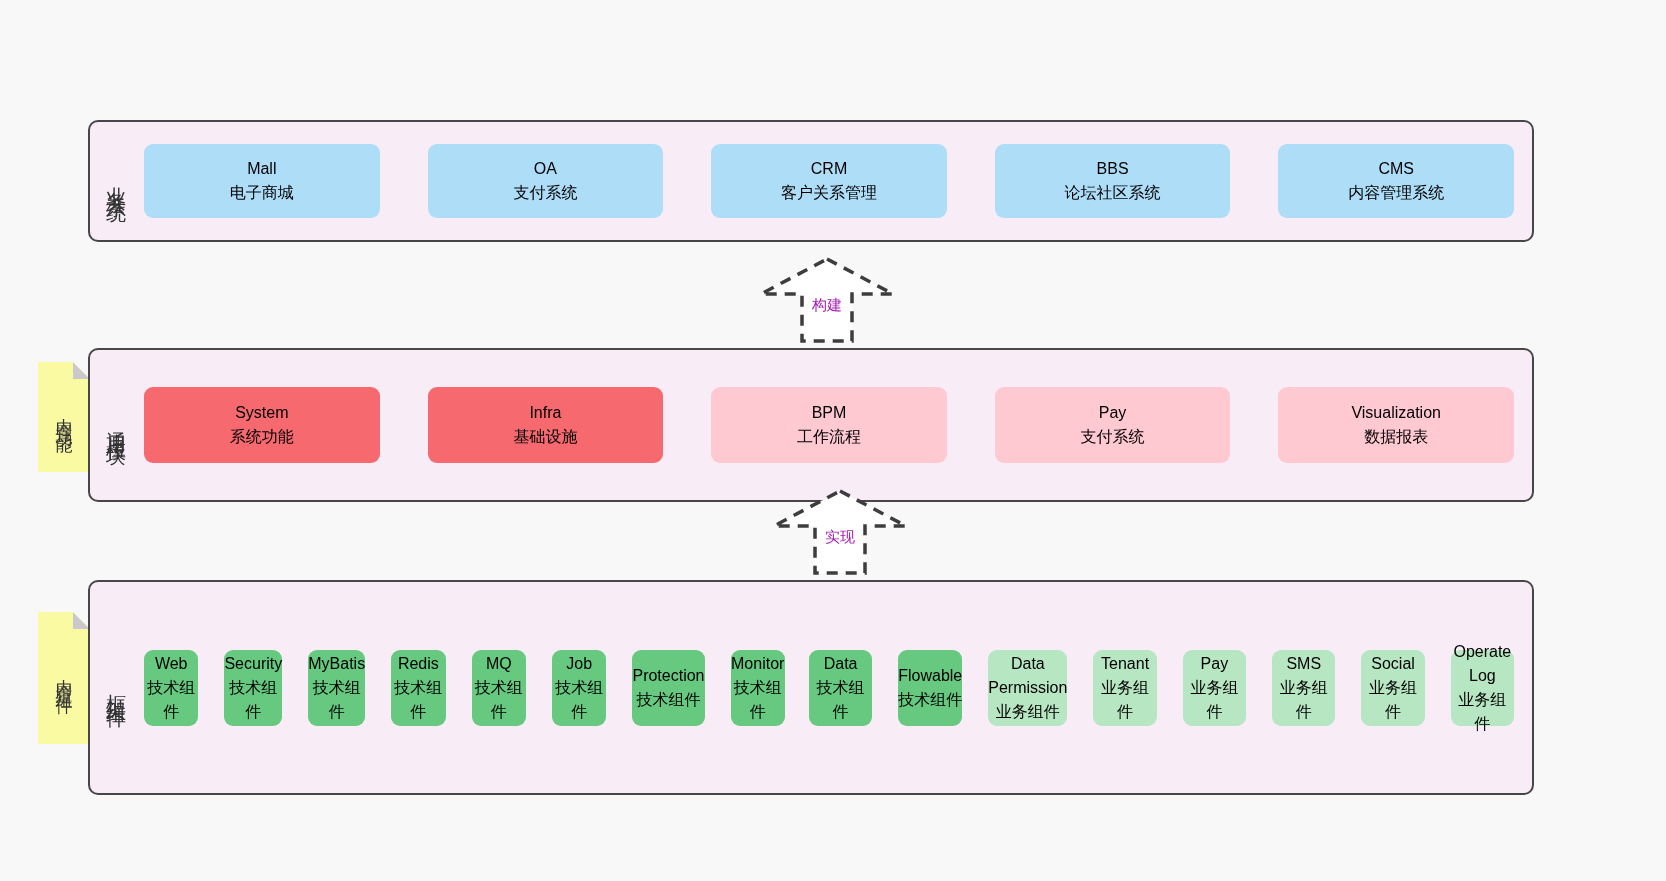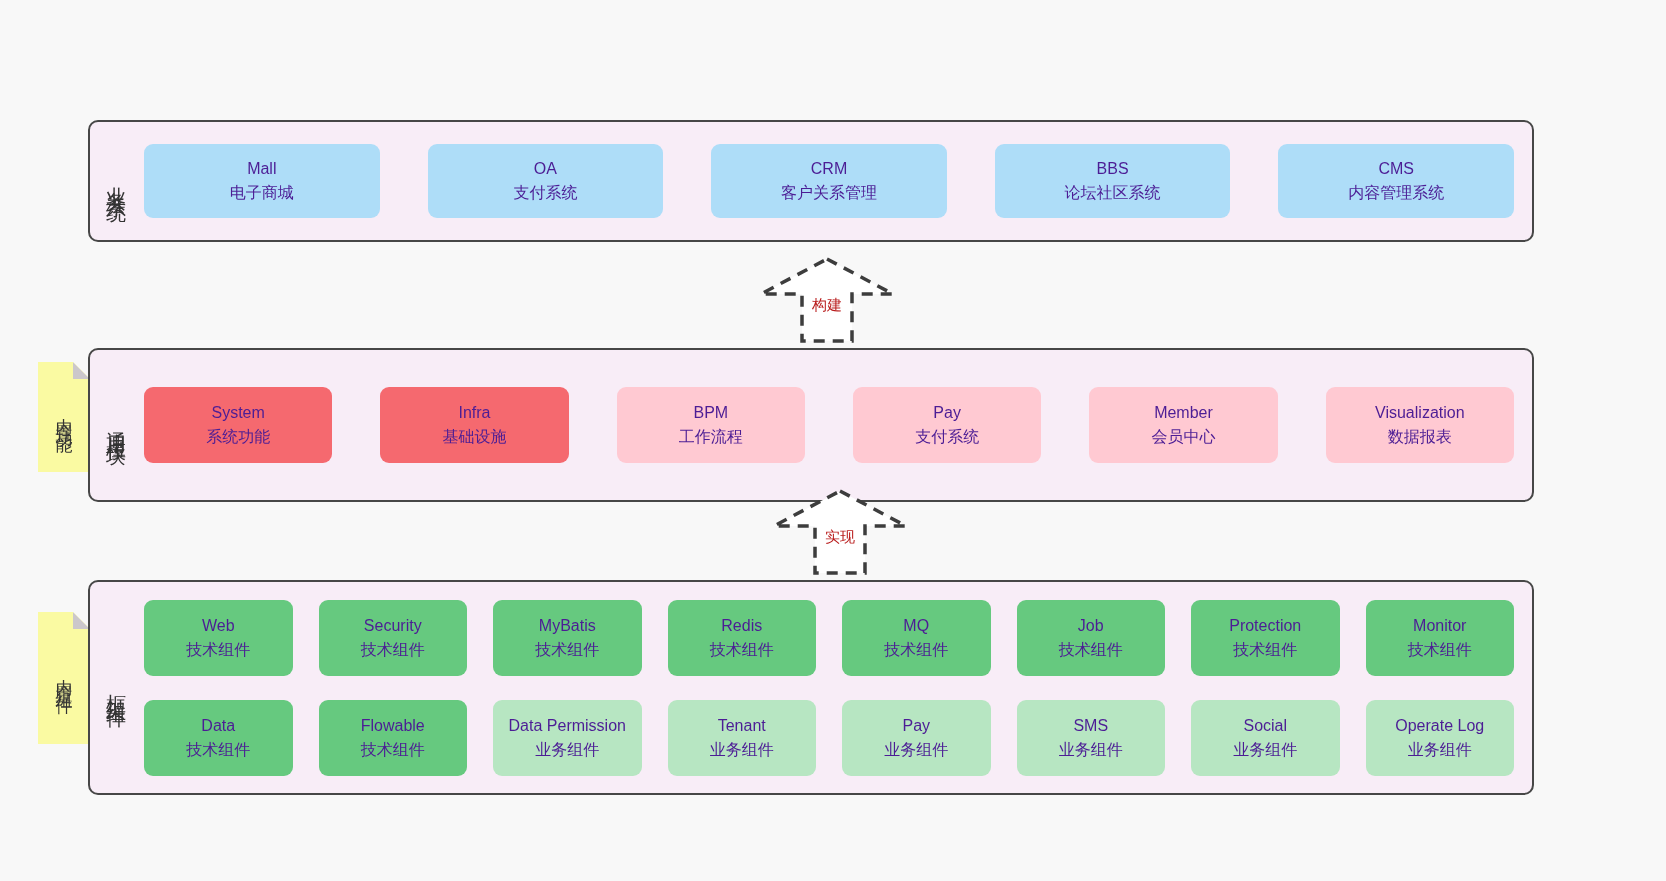--- a/index.html
+++ b/index.html
@@ -15,26 +15,26 @@
   }
   .band1 { top:120px; height:122px; }
   .band2 { top:348px; height:154px; }
   .band3 { top:580px; height:215px; }
   .band-label { flex:0 0 54px; display:flex; align-items:center; justify-content:center; align-self:stretch; }
   .vtext {
     writing-mode:vertical-rl; text-orientation:upright;
     font-size:20px; letter-spacing:5px; color:#333;
   }
   .boxes { flex:1; display:flex; gap:48px; padding-right:18px; }
-  .grid  { flex:1; display:flex; flex-direction:column; gap:24px; padding-right:18px; }
+  .grid  { flex:1; display:flex; gap:24px; padding-right:18px; }
   .grid .row { display:flex; gap:26px; }
   .box {
     flex:1; height:74px; border-radius:9px;
     display:flex; flex-direction:column; align-items:center; justify-content:center;
-    text-align:center; font-size:16px; line-height:24px; color:#4c1d95;
+    text-align:center; font-size:16px; line-height:24px; color:#000000;
   }
   .band2 .box, .grid .box { height:76px; }
   .blue  { background:#aeddf8; }
   .red   { background:#f5696f; }
   .pink  { background:#ffc9d2; }
   .green { background:#66c97f; }
   .lightgreen { background:#b7e6c2; }
   .box .t { font-weight:400; }
   .sticky {
     position:absolute; left:38px; width:52px; background:#fafaa2; z-index:0;
@@ -47,21 +47,21 @@
   .fold {
     position:absolute; top:0; right:0; width:0; height:0;
     border-right:17px solid transparent; border-bottom:17px solid #cbc7cb;
   }
   .arrow { position:absolute; width:140px; height:88px; z-index:2; }
   .arrow1 { left:757px; top:256px; }
   .arrow2 { left:770px; top:488px; }
   .arrow svg { display:block; width:140px; height:88px; }
   .arrow-label {
     position:absolute; left:0; right:0; top:40px; text-align:center;
-    font-size:15px; color:#b91c1c;
+    font-size:15px; color:#a21caf;
   }
 </style>
 </head>
 <body>
 
 <div class="canvas">
 
   <section class="band band1">
     <div class="band-label">
       <span class="vtext">业务系统</span>
@@ -117,24 +117,20 @@
       </div>
       <div class="box pink">
         <div class="t">BPM</div>
         <div class="s">工作流程</div>
       </div>
       <div class="box pink">
         <div class="t">Pay</div>
         <div class="s">支付系统</div>
       </div>
       <div class="box pink">
-        <div class="t">Member</div>
-        <div class="s">会员中心</div>
-      </div>
-      <div class="box pink">
         <div class="t">Visualization</div>
         <div class="s">数据报表</div>
       </div>
     </div>
   </section>
 
   <div class="arrow arrow2">
     <svg viewBox="0 0 140 88">
       <polygon points="70,3 136,38 95,38 95,85 45,85 45,38 4,38" fill="#ffffff" stroke="#3d3d3d" stroke-width="3.5" stroke-dasharray="11 8"></polygon>
     </svg>

